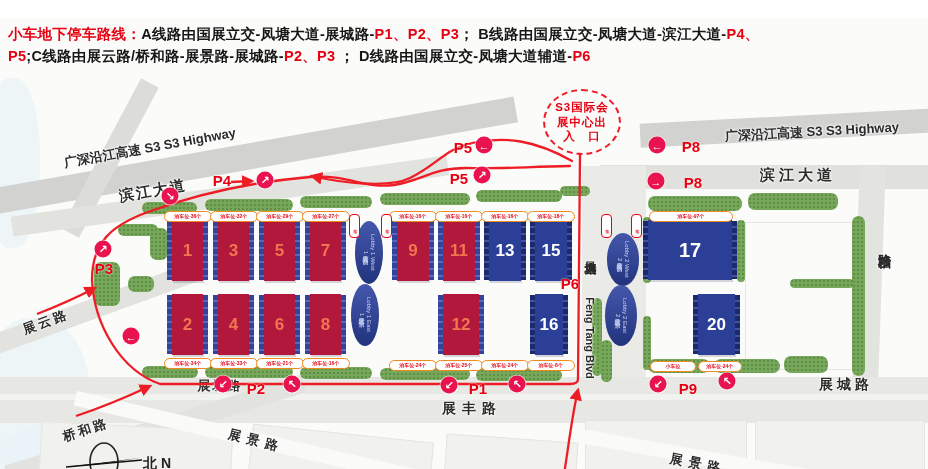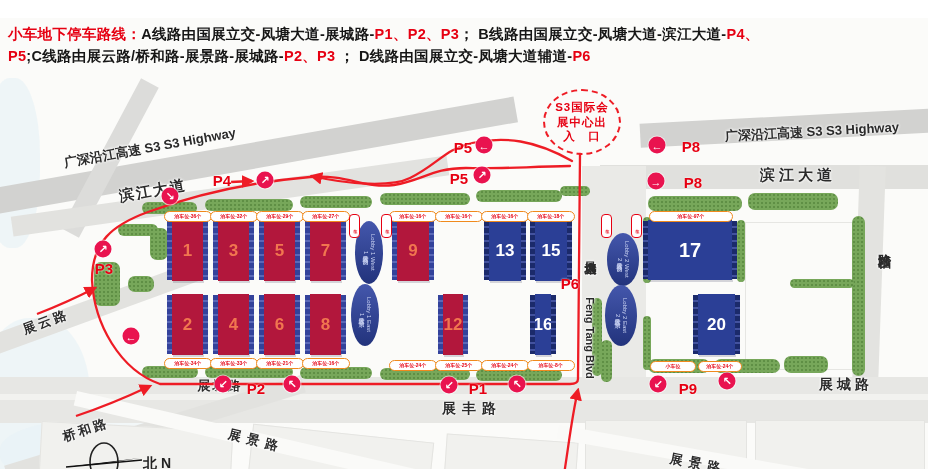--- a/index.html
+++ b/index.html
@@ -113,28 +113,29 @@
     <div class="green" style="left: 643px; top: 199px; width: 8px; height: 66px;"></div>
     <div class="green" style="left: 643px; top: 298px; width: 8px; height: 54px;"></div>
     <div class="green" style="left: 852px; top: 198px; width: 13px; height: 160px;"></div>
     <div class="green" style="left: 790px; top: 261px; width: 64px; height: 9px;"></div>
     <div class="green" style="left: 737px; top: 202px; width: 8px; height: 62px;"></div>
     <div class="hall red" style="left: 172px; top: 202px; width: 31px; height: 61px;">1</div>
     <div class="hall red" style="left: 218px; top: 202px; width: 31px; height: 61px;">3</div>
     <div class="hall red" style="left: 264px; top: 202px; width: 31px; height: 61px;">5</div>
     <div class="hall red" style="left: 310px; top: 202px; width: 31px; height: 61px;">7</div>
     <div class="hall red" style="left: 397px; top: 202px; width: 32px; height: 61px;">9</div>
+    <div class="hall red" style="left: 443px; top: 202px; width: 32px; height: 61px;">11</div>
     <div class="hall blue" style="left: 489px; top: 202px; width: 32px; height: 61px;">13</div>
     <div class="hall blue" style="left: 535px; top: 202px; width: 32px; height: 61px;">15</div>
     <div class="hall red" style="left: 172px; top: 276px; width: 31px; height: 61px;">2</div>
     <div class="hall red" style="left: 218px; top: 276px; width: 31px; height: 61px;">4</div>
     <div class="hall red" style="left: 264px; top: 276px; width: 31px; height: 61px;">6</div>
     <div class="hall red" style="left: 310px; top: 276px; width: 31px; height: 61px;">8</div>
-    <div class="hall red" style="left: 443px; top: 276px; width: 20px; height: 61px;">12</div>
-    <div class="hall blue" style="left: 535px; top: 276px; width: 16px; height: 61px;">16</div>
+    <div class="hall red" style="left: 443px; top: 276px; width: 36px; height: 61px;">12</div>
+    <div class="hall blue" style="left: 535px; top: 276px; width: 28px; height: 61px;">16</div>
     <div class="hall blue wide" style="left: 648px; top: 202px; width: 84px; height: 60px;">17</div>
     <div class="hall blue" style="left: 698px; top: 276px; width: 37px; height: 61px;">20</div>
     <div class="lobby" style="left: 355px; top: 203px; width: 28px; height: 63px;">
       <span>登录大厅1西侧</span>
       <span>Lobby 1 West</span>
     </div>
     <div class="lobby" style="left: 351px; top: 266px; width: 28px; height: 62px;">
       <span>登录大厅1东侧</span>
       <span>Lobby 1 East</span>
     </div>

